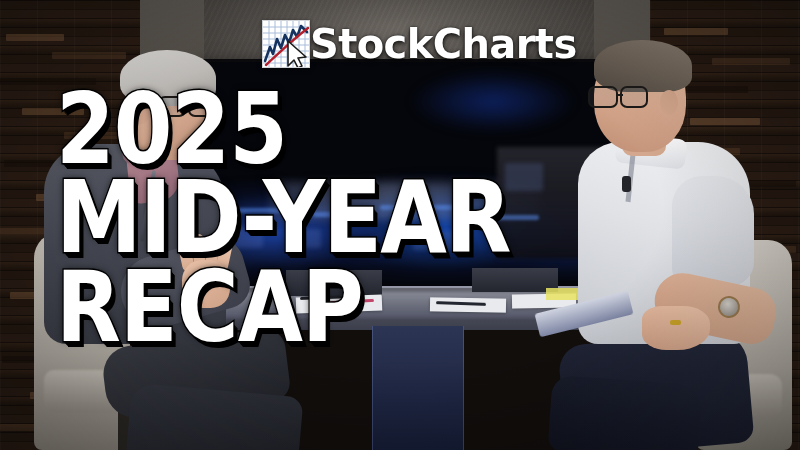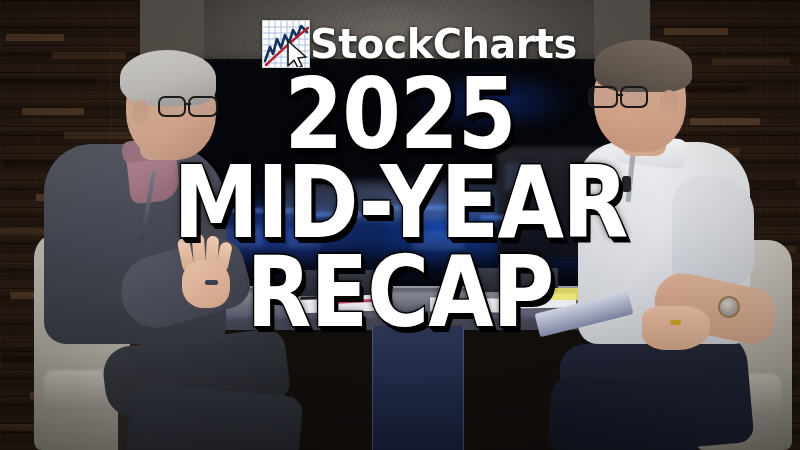--- a/index.html
+++ b/index.html
@@ -373,22 +373,22 @@
   .logo-wordmark {
     font-family:"DejaVu Sans","Liberation Sans",sans-serif;
     font-size:40px; font-weight:700;
     color:#ffffff; letter-spacing:-.6px;
     line-height:1;
     text-shadow:0 2px 5px rgba(0,0,0,.85), 0 0 2px rgba(0,0,0,.6);
   }
 
   
   #title-block {
-    position:absolute; left:0; right:0; top:71px;
-    z-index:50; text-align:center;
+    position:absolute; left:0; right:0; top:86px;
+    z-index:50; 
     pointer-events:none;
   }
   .title-line {
     font-family:"DejaVu Sans","Liberation Sans",sans-serif;
     font-weight:700;
     color:#ffffff;
     line-height:.88;
     letter-spacing:-1px;
     white-space:nowrap;
     -webkit-text-stroke:3px #000;

